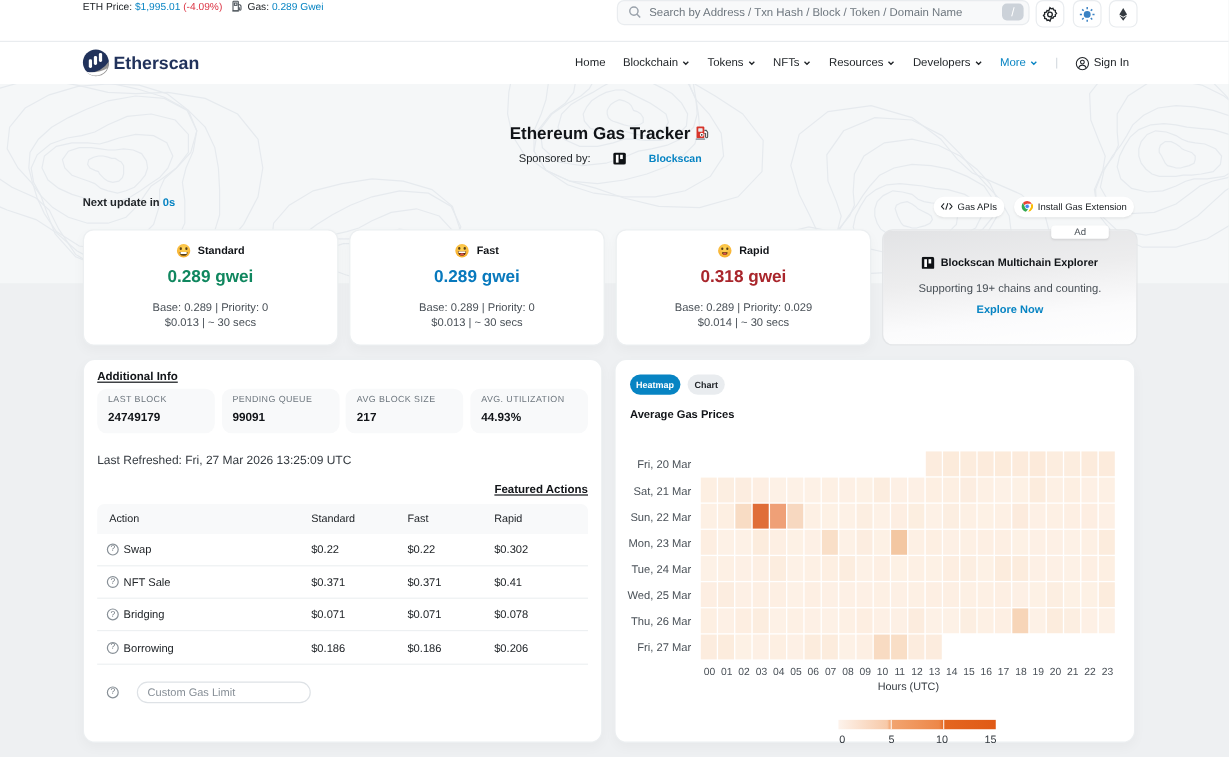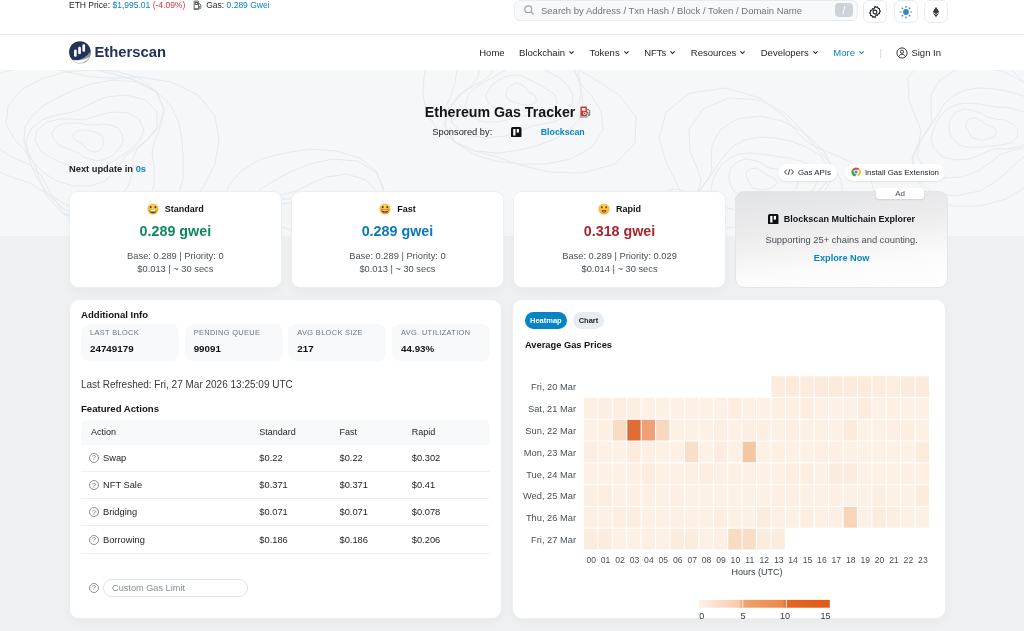--- a/index.html
+++ b/index.html
@@ -30,34 +30,34 @@
 .gcard .sub { font-size:9.3px; color:#495057; margin-top:9px; line-height:13.6px; }
 .adcard { width:213.5px; height:97.5px; border-radius:9px; background:linear-gradient(173deg,#e2e3e5 0%,#ededee 40%,#fbfbfc 72%,#fff 100%); border:1px solid #e4e6e8; position:relative; text-align:center; padding-top:20px; }
 .adbadge { position:absolute; top:-4px; right:23px; background:#fff; border-radius:3px; font-size:8px; font-weight:normal; color:#495057; padding:1px 19px; box-shadow:0 1px 2px rgba(0,0,0,.1); }
 .adcard .t1 { font-size:9px; font-weight:bold; color:#111418; display:flex; align-items:center; justify-content:center; gap:5px; height:15px;}
 .adcard .t2 { font-size:9.4px; color:#495057; margin-top:7px; }
 .adcard .t3 { font-size:9.2px; font-weight:bold; color:#0784c3; margin-top:8px; }
 .bigrow { display:flex; gap:10px; margin-top:10.6px; }
 .bcard { background:#fff; border-radius:10px; border:1px solid #eceff1; box-shadow:0 4px 10px rgba(0,0,0,.03); }
 .bcard.left { width:433px; height:320.5px; padding:7px 11px; }
 .bcard.right { width:434px; height:320.5px; position:relative; }
-.sect { font-size:9.6px; font-weight:bold; color:#111418; height:14px; }
+.sect { font-size:9.6px; font-weight:bold; color:#111418; height:14px;text-decoration:underline; }
 .stats { display:flex; gap:5.7px; margin-top:1.2px; }
 .stat { background:#f8f9fa; border-radius:8px; width:99px; height:37.5px; padding:4px 0 0 9px; }
 .stat .lb { font-size:7.4px; color:#6c757d; letter-spacing:0.35px; }
 .stat .vl { font-size:9.8px; font-weight:bold; color:#111418; margin-top:6px; }
 .refresh { font-size:10px; color:#343a40; margin-top:18px; height:11px;}
-.fa-title { margin-top:12.2px; }
+.fa-title { margin-top:12.2px;text-align:right; }
 .thead { background:#f8f9fa; border-radius:6px 6px 0 0; display:flex; height:25px; align-items:center; margin-top:3.2px; font-size:9px; color:#212529; }
 .trow { display:flex; height:27.2px; align-items:center; border-bottom:1px solid #edf0f2; font-size:9.3px; color:#212529; }
 .c1 { width:180px; padding-left:8px; display:flex; align-items:center; gap:4px; }
 .thead .c1 { padding-left:10px; }
 .c2 { width:81px; } .c3 { width:73px; } .c4 { width:79px; }
 .qi { width:10px; height:10px; border:1px solid #889097; border-radius:50%; color:#6c757d; font-size:7px; display:inline-flex; align-items:center; justify-content:center; flex:0 0 auto; }
-.ginput { margin-top:25px; display:flex; align-items:center; gap:4px; padding-left:8px; }
+.ginput { margin-top:14px; display:flex; align-items:center; gap:15px; padding-left:8px; }
 .ginput .box { width:145px; height:18.5px; border:1px solid #dee2e6; border-radius:9px; color:#868e96; font-size:9.2px; display:flex; align-items:center; padding-left:8px; background:#fff; }
 .hm-pills { display:flex; gap:6px; padding:12px 0 0 11.5px; }
 .hmp { height:17px; border-radius:8.5px; display:flex; align-items:center; padding:0 5.5px; font-size:7.5px; font-weight:bold; }
 .hmp.on { background:#0784c3; color:#fff; }
 .hmp.off { background:#e9ecef; color:#212529; }
 .avg-t { font-size:9.3px; font-weight:bold; color:#111418; padding:11px 0 0 12px; }
 </style></head>
 <body>
 <div class="hero-bg">
     <svg width="1024" height="166" viewBox="0 0 1024 166" style="position:absolute;left:0;top:0" preserveAspectRatio="none">
@@ -276,21 +276,21 @@
           <div class="val" style="color:#a9262c;">0.318 gwei</div>
           <div class="sub">Base: 0.289 | Priority: 0.029<br>$0.014 | ~ 30 secs</div>
         </div>
     <div class="adcard">
           <div class="adbadge">Ad</div>
       <div class="t1"><svg width="10.5" height="10.5" viewBox="0 0 16 16">
               <rect width="16" height="16" rx="2.5" fill="#0f1215"></rect>
               <rect x="3.4" y="3" width="3.4" height="10" fill="#fff"></rect>
               <rect x="8.8" y="3" width="3.4" height="5.5" fill="#fff"></rect>
             </svg> Blockscan Multichain Explorer</div>
-      <div class="t2">Supporting 25+ chains and counting.</div>
+      <div class="t2">Supporting 19+ chains and counting.</div>
       <div class="t3">Explore Now</div>
     </div>
   </div>
   <div class="bigrow">
     <div class="bcard left">
       <div class="sect" style="margin-top:2px;">Additional Info</div>
       <div class="stats">
         <div class="stat">
               <div class="lb">LAST BLOCK</div>
               <div class="vl">24749179</div>

